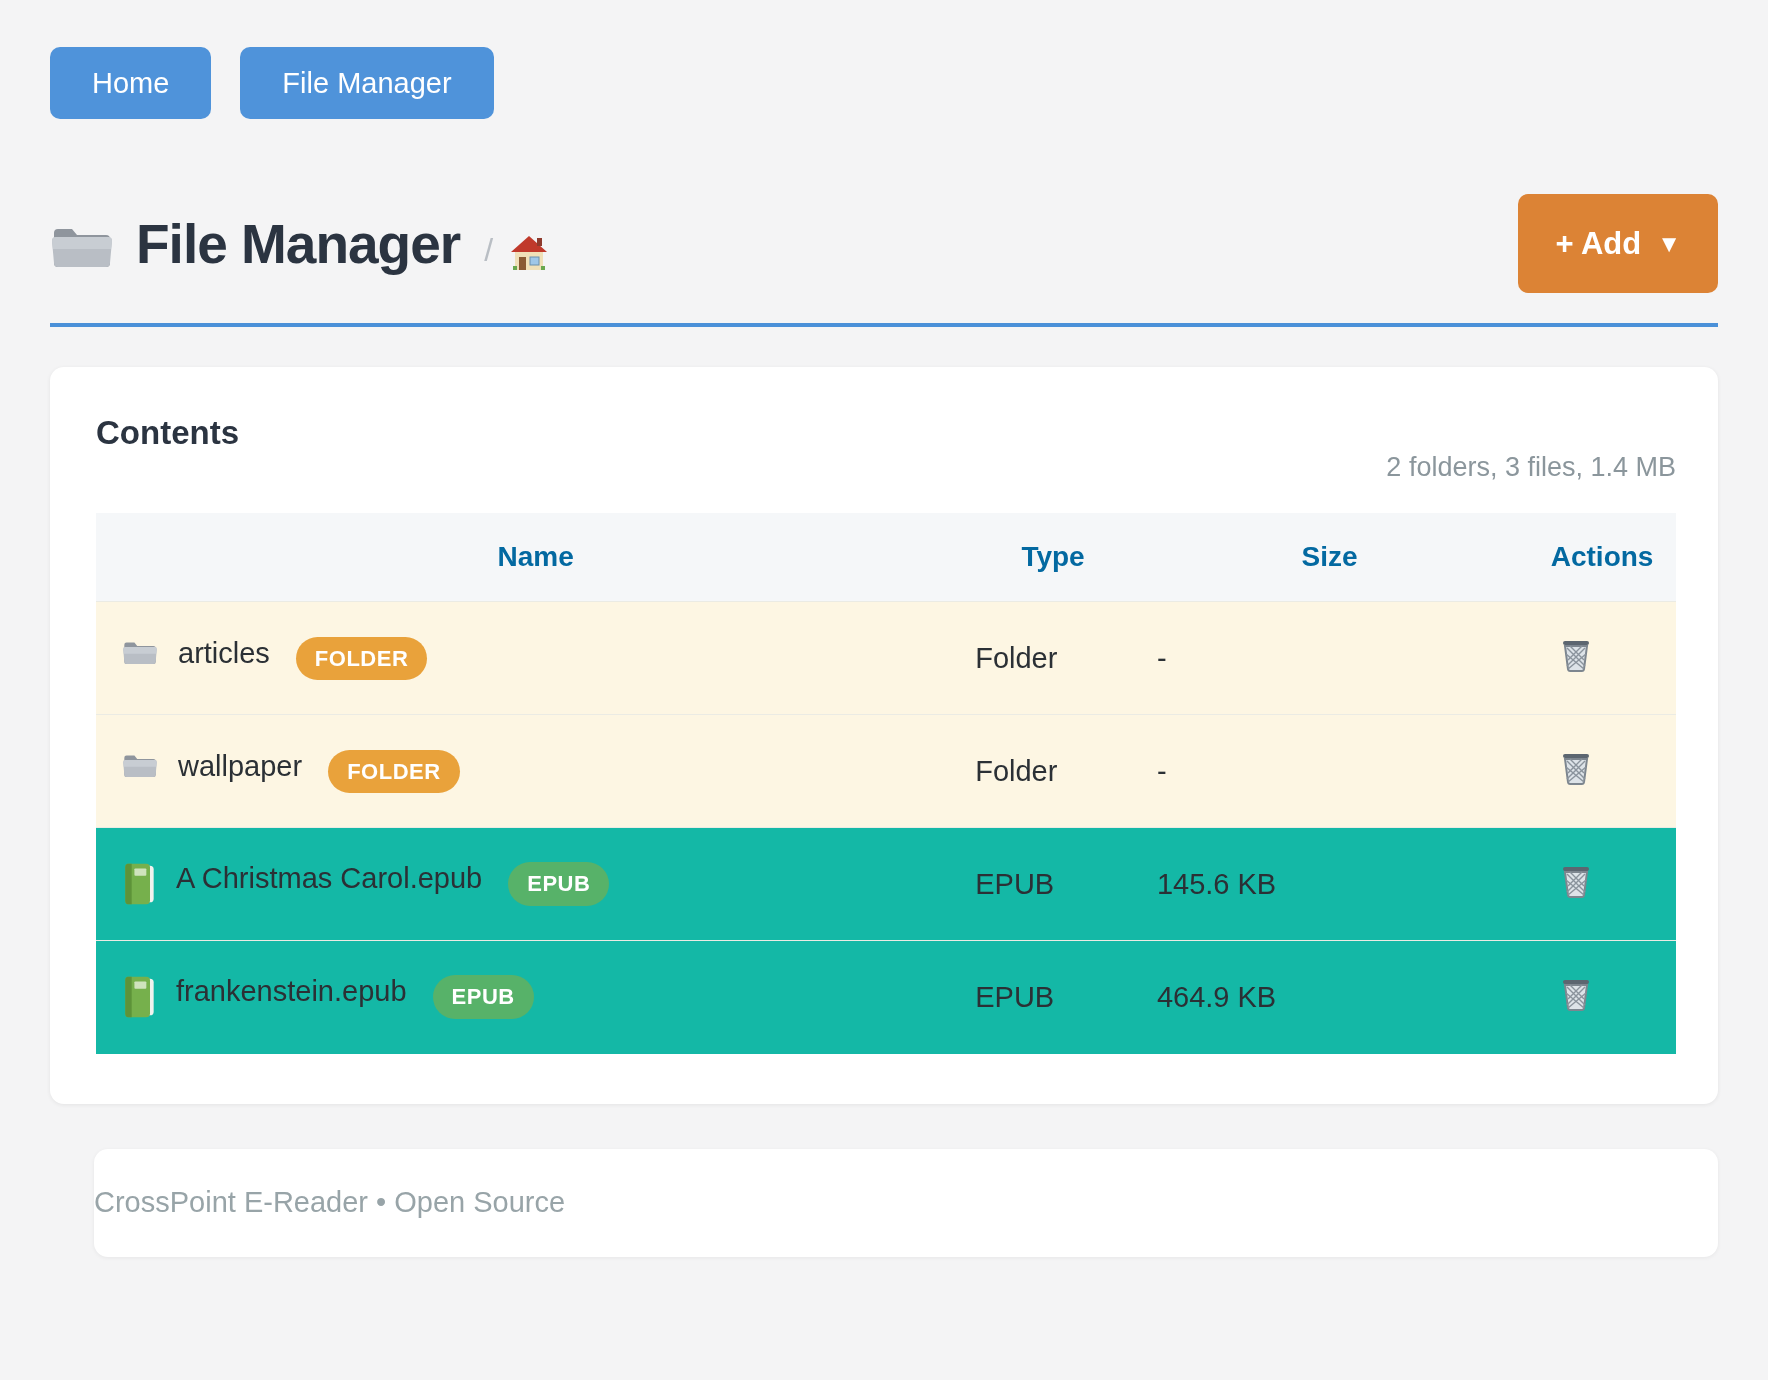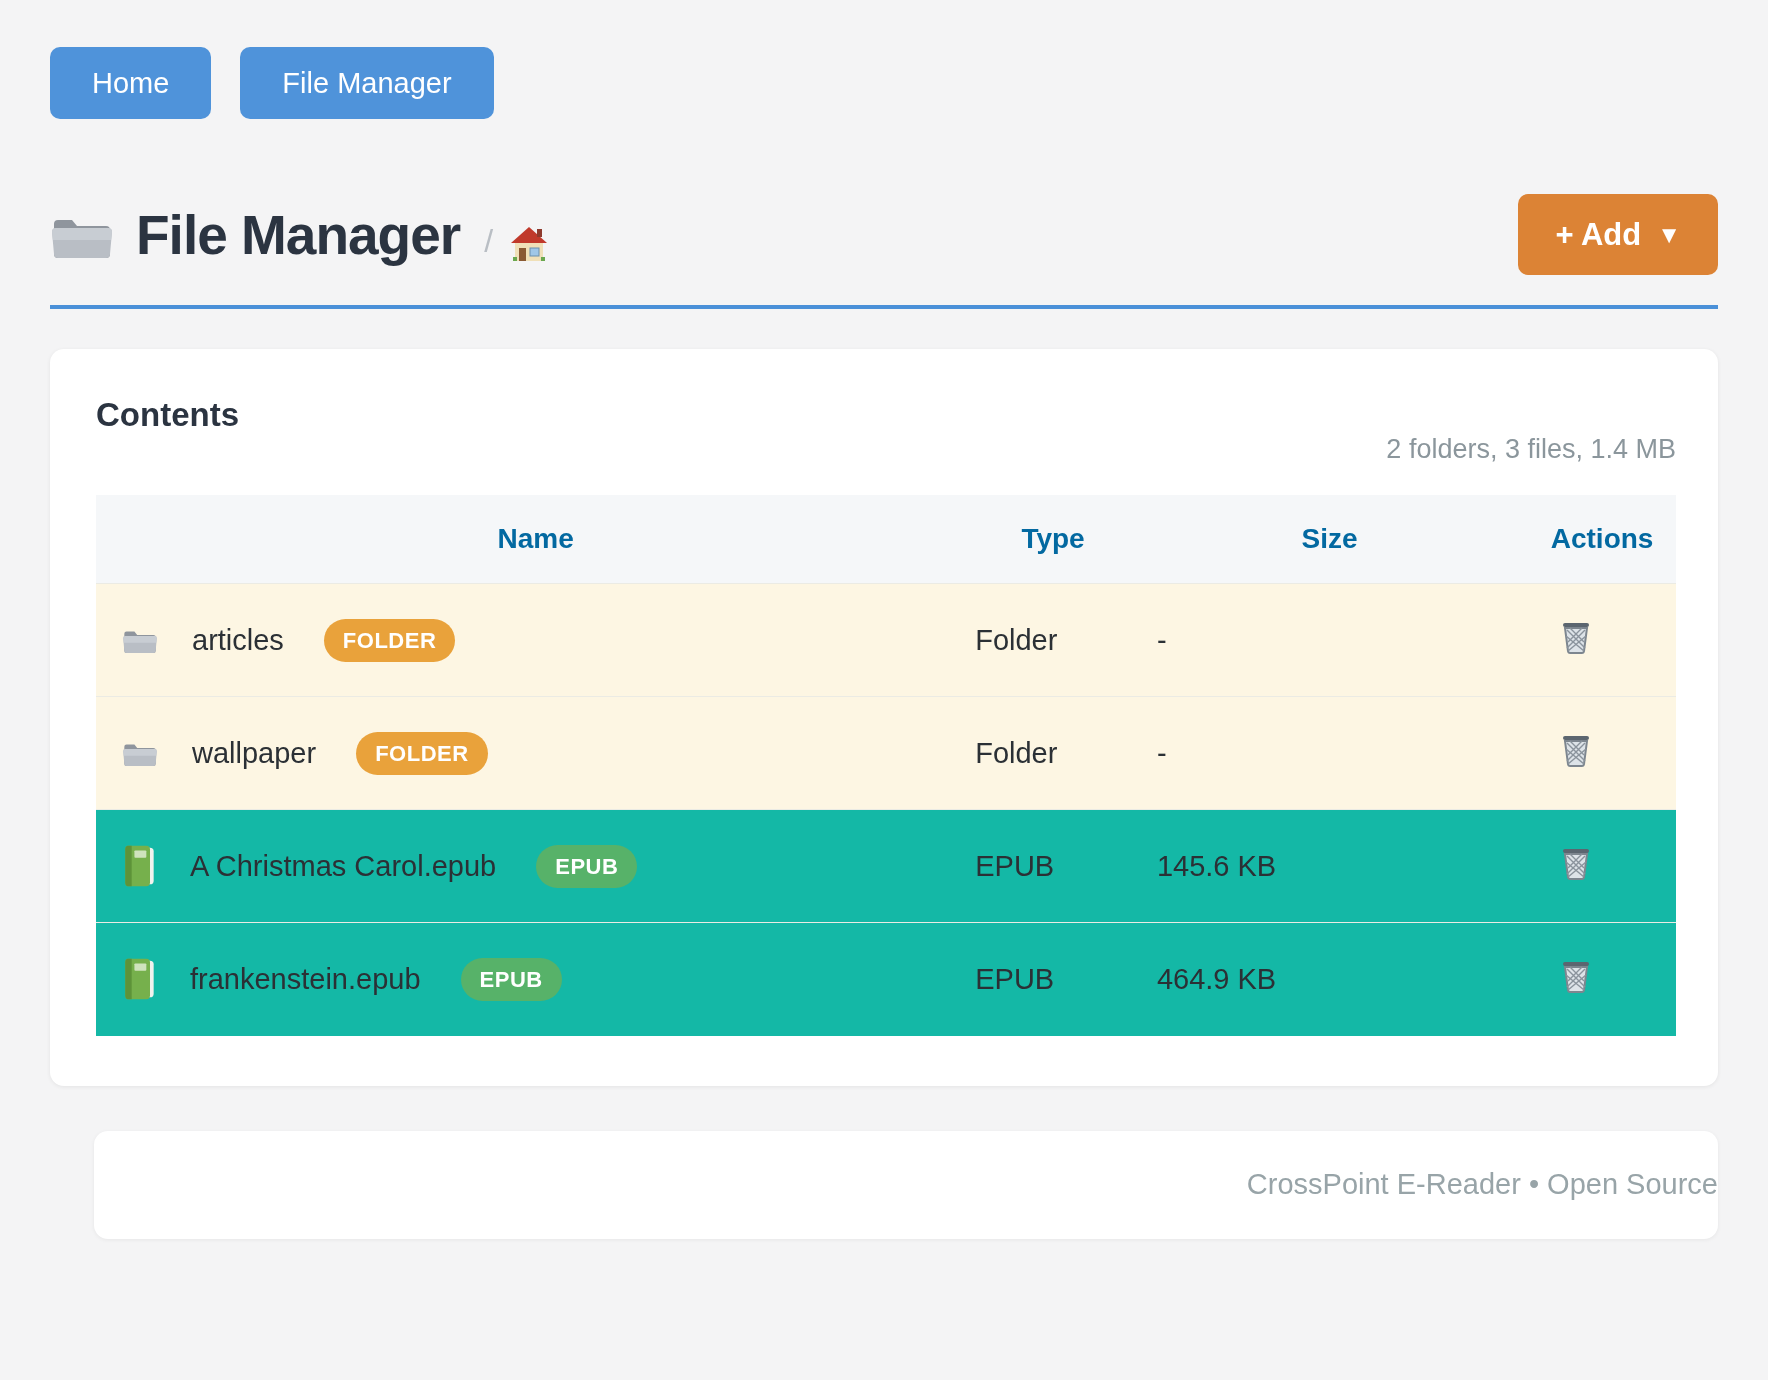--- a/index.html
+++ b/index.html
@@ -40,21 +40,21 @@
   .breadcrumb-home { line-height: 0; cursor: pointer; }
   .spacer { flex: 1; }
   .add-btn {
     background: #dc8335;
     color: #ffffff;
     border: none;
     border-radius: 10px;
     font-family: "Liberation Sans", sans-serif;
     font-size: 31px;
     font-weight: bold;
-    height: 81px;
+    height: 99px;
     padding: 0 37px;
     display: flex;
     align-items: center;
     gap: 16px;
     cursor: pointer;
   }
   .add-caret { font-size: 24px; }
 
   .divider {
     margin-top: 30px;
@@ -97,21 +97,21 @@
   }
   table.files td { border-top: 1px solid #ebebe4; }
   tr.row--folder td { background: #fdf6e3; }
   tr.row--epub td { background: #14b8a6; }
 
   col.c-name   { width: 54%; }
   col.c-type   { width: 11.5%; }
   col.c-size   { width: 23.5%; }
   col.c-actions{ width: 11%; }
 
-  .name-cell { display: flex; align-items: center; gap: 34px; }
+  .name-cell { display: flex; gap: 20px; }
   .file-icon { line-height: 0; flex: 0 0 auto; }
   .badge {
     display: inline-block;
     color: #ffffff;
     font-size: 22px;
     font-weight: bold;
     letter-spacing: 0.5px;
     border-radius: 999px;
     padding: 9px 19px 8px 19px;
     margin-left: 6px;
@@ -130,21 +130,21 @@
 
   
   .footer-card {
     margin-top: 45px;
     background: #ffffff;
     border-radius: 14px;
     box-shadow: 0 1px 4px rgba(0,0,0,0.06);
     height: 108px;
     display: flex;
     align-items: center;
-    justify-content: flex-end;
+    justify-content: flex-start;
     margin-left: 44px;
   }
   .footer-text { font-size: 29px; color: #98a4a8; }
 </style>
 </head>
 <body>
 
 <svg width="0" height="0" style="position:absolute">
   <defs>
     <g id="def-folder">

